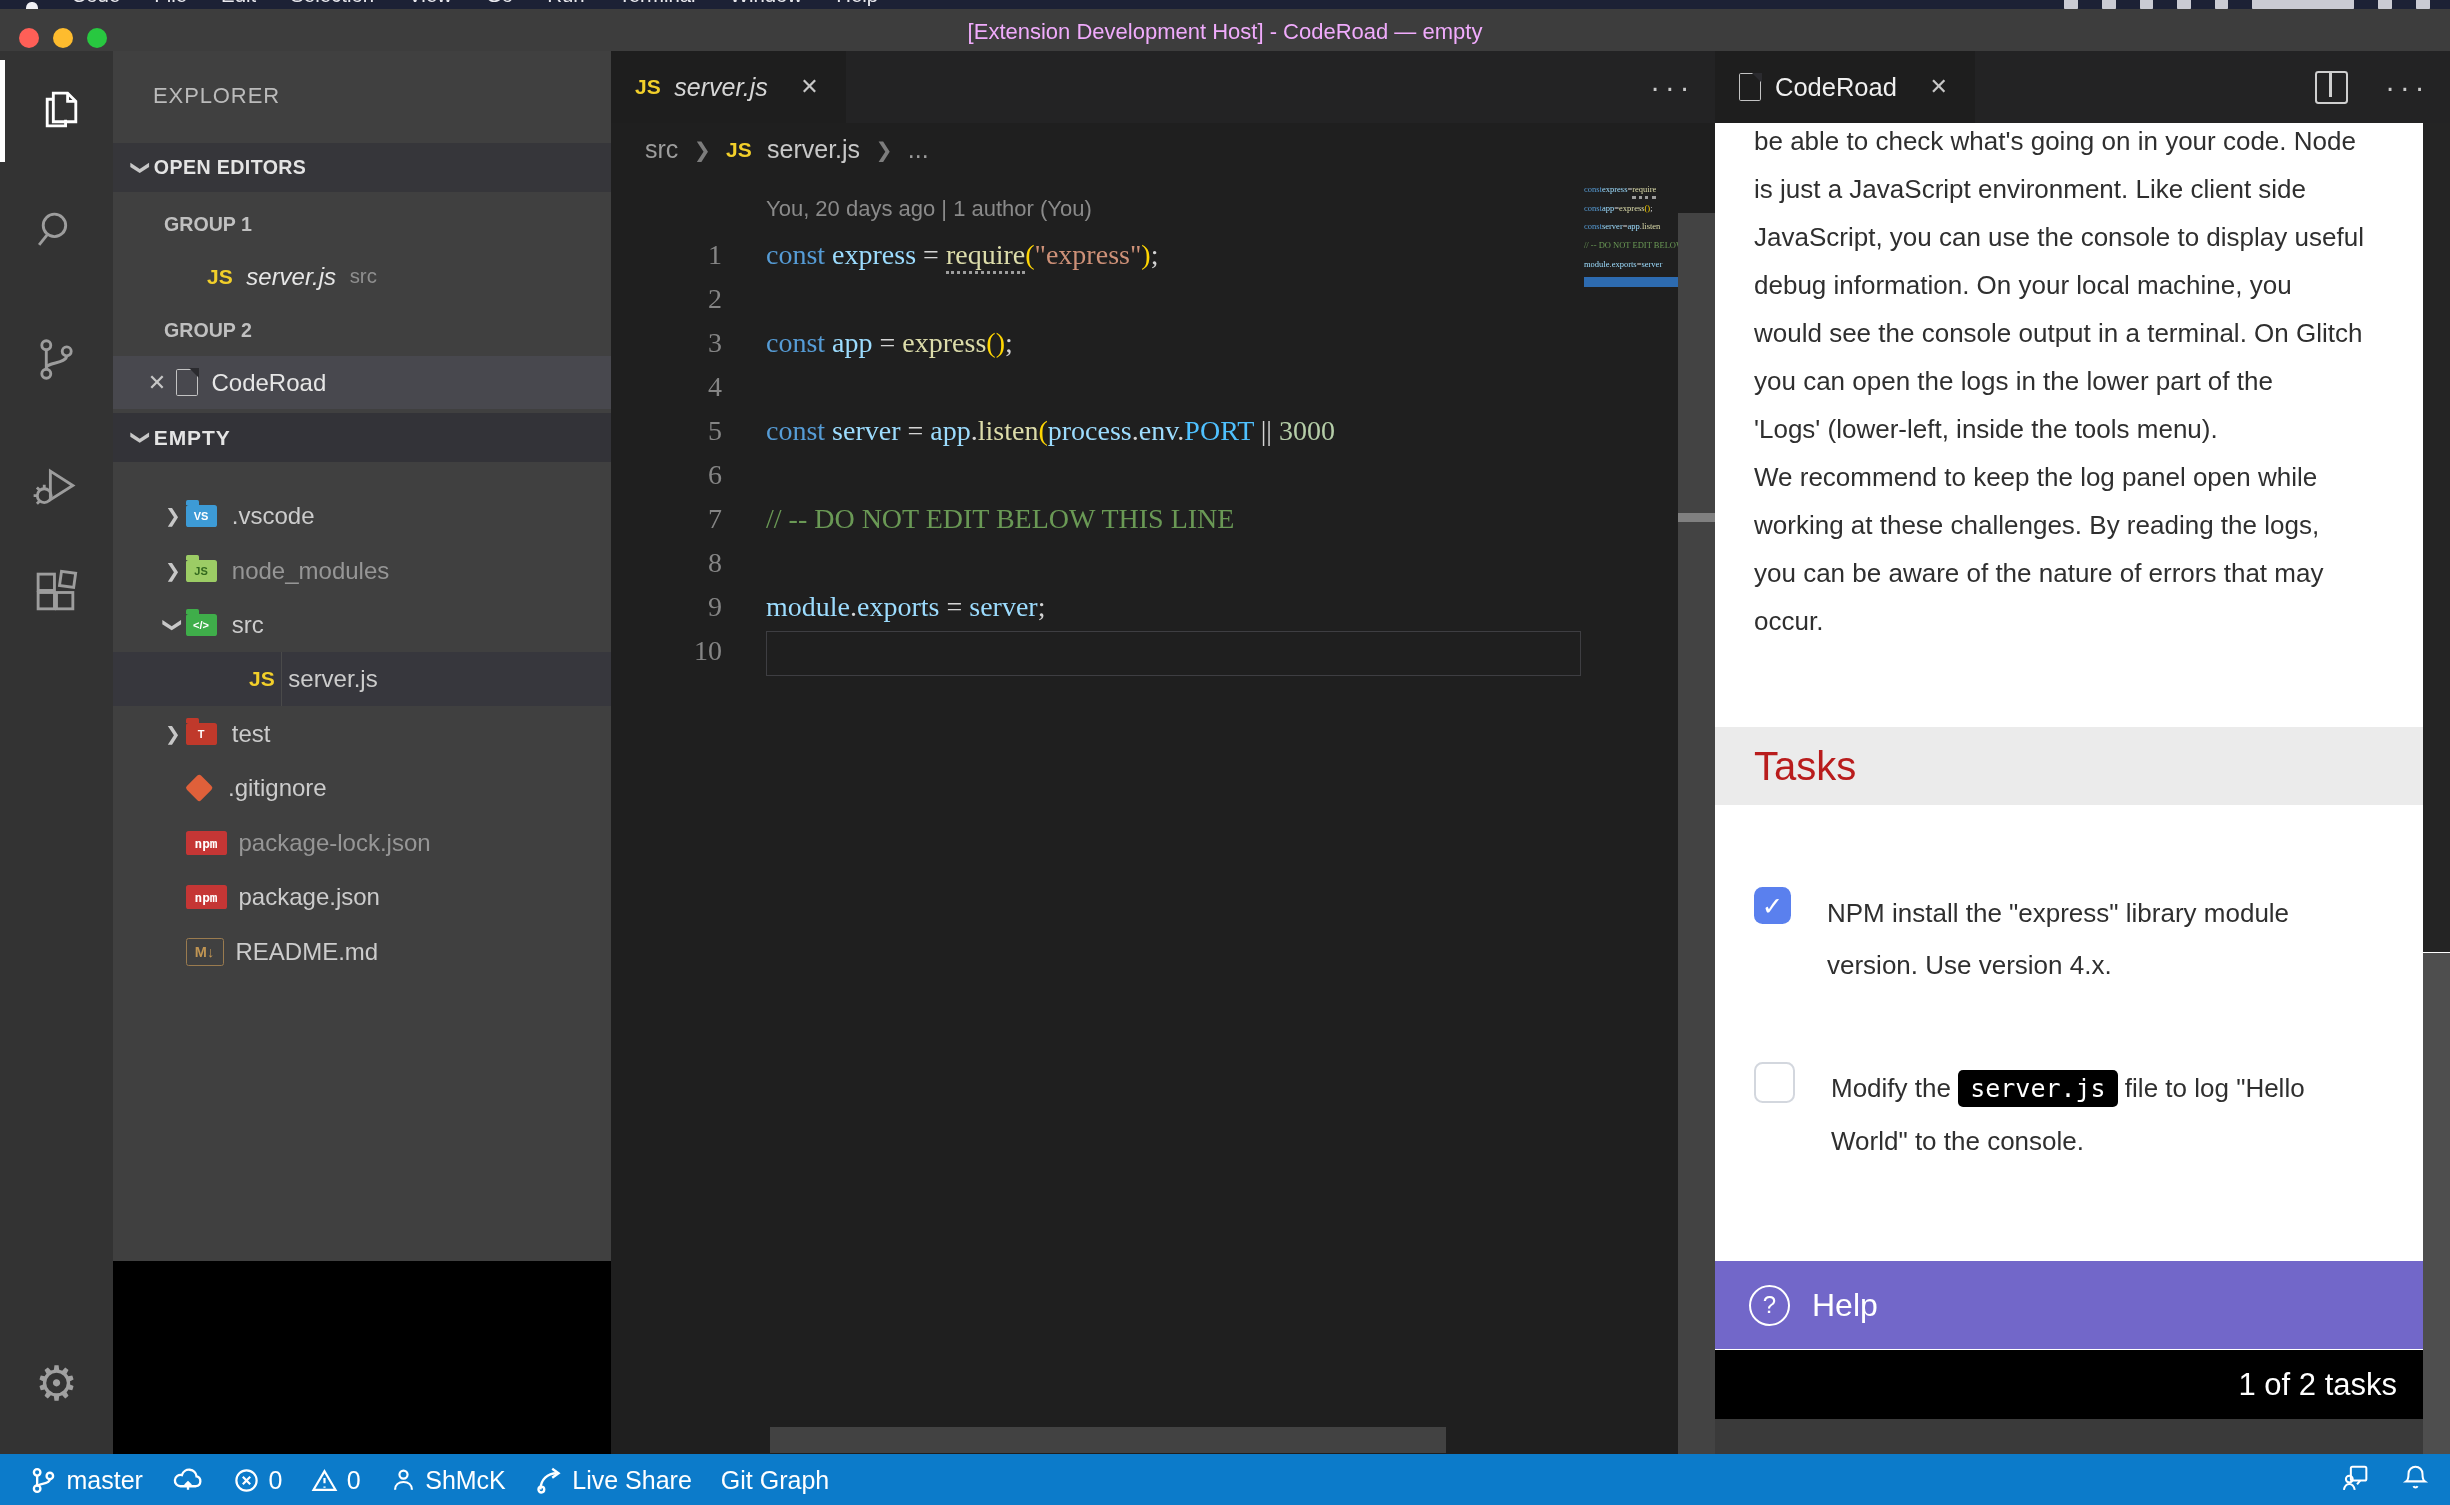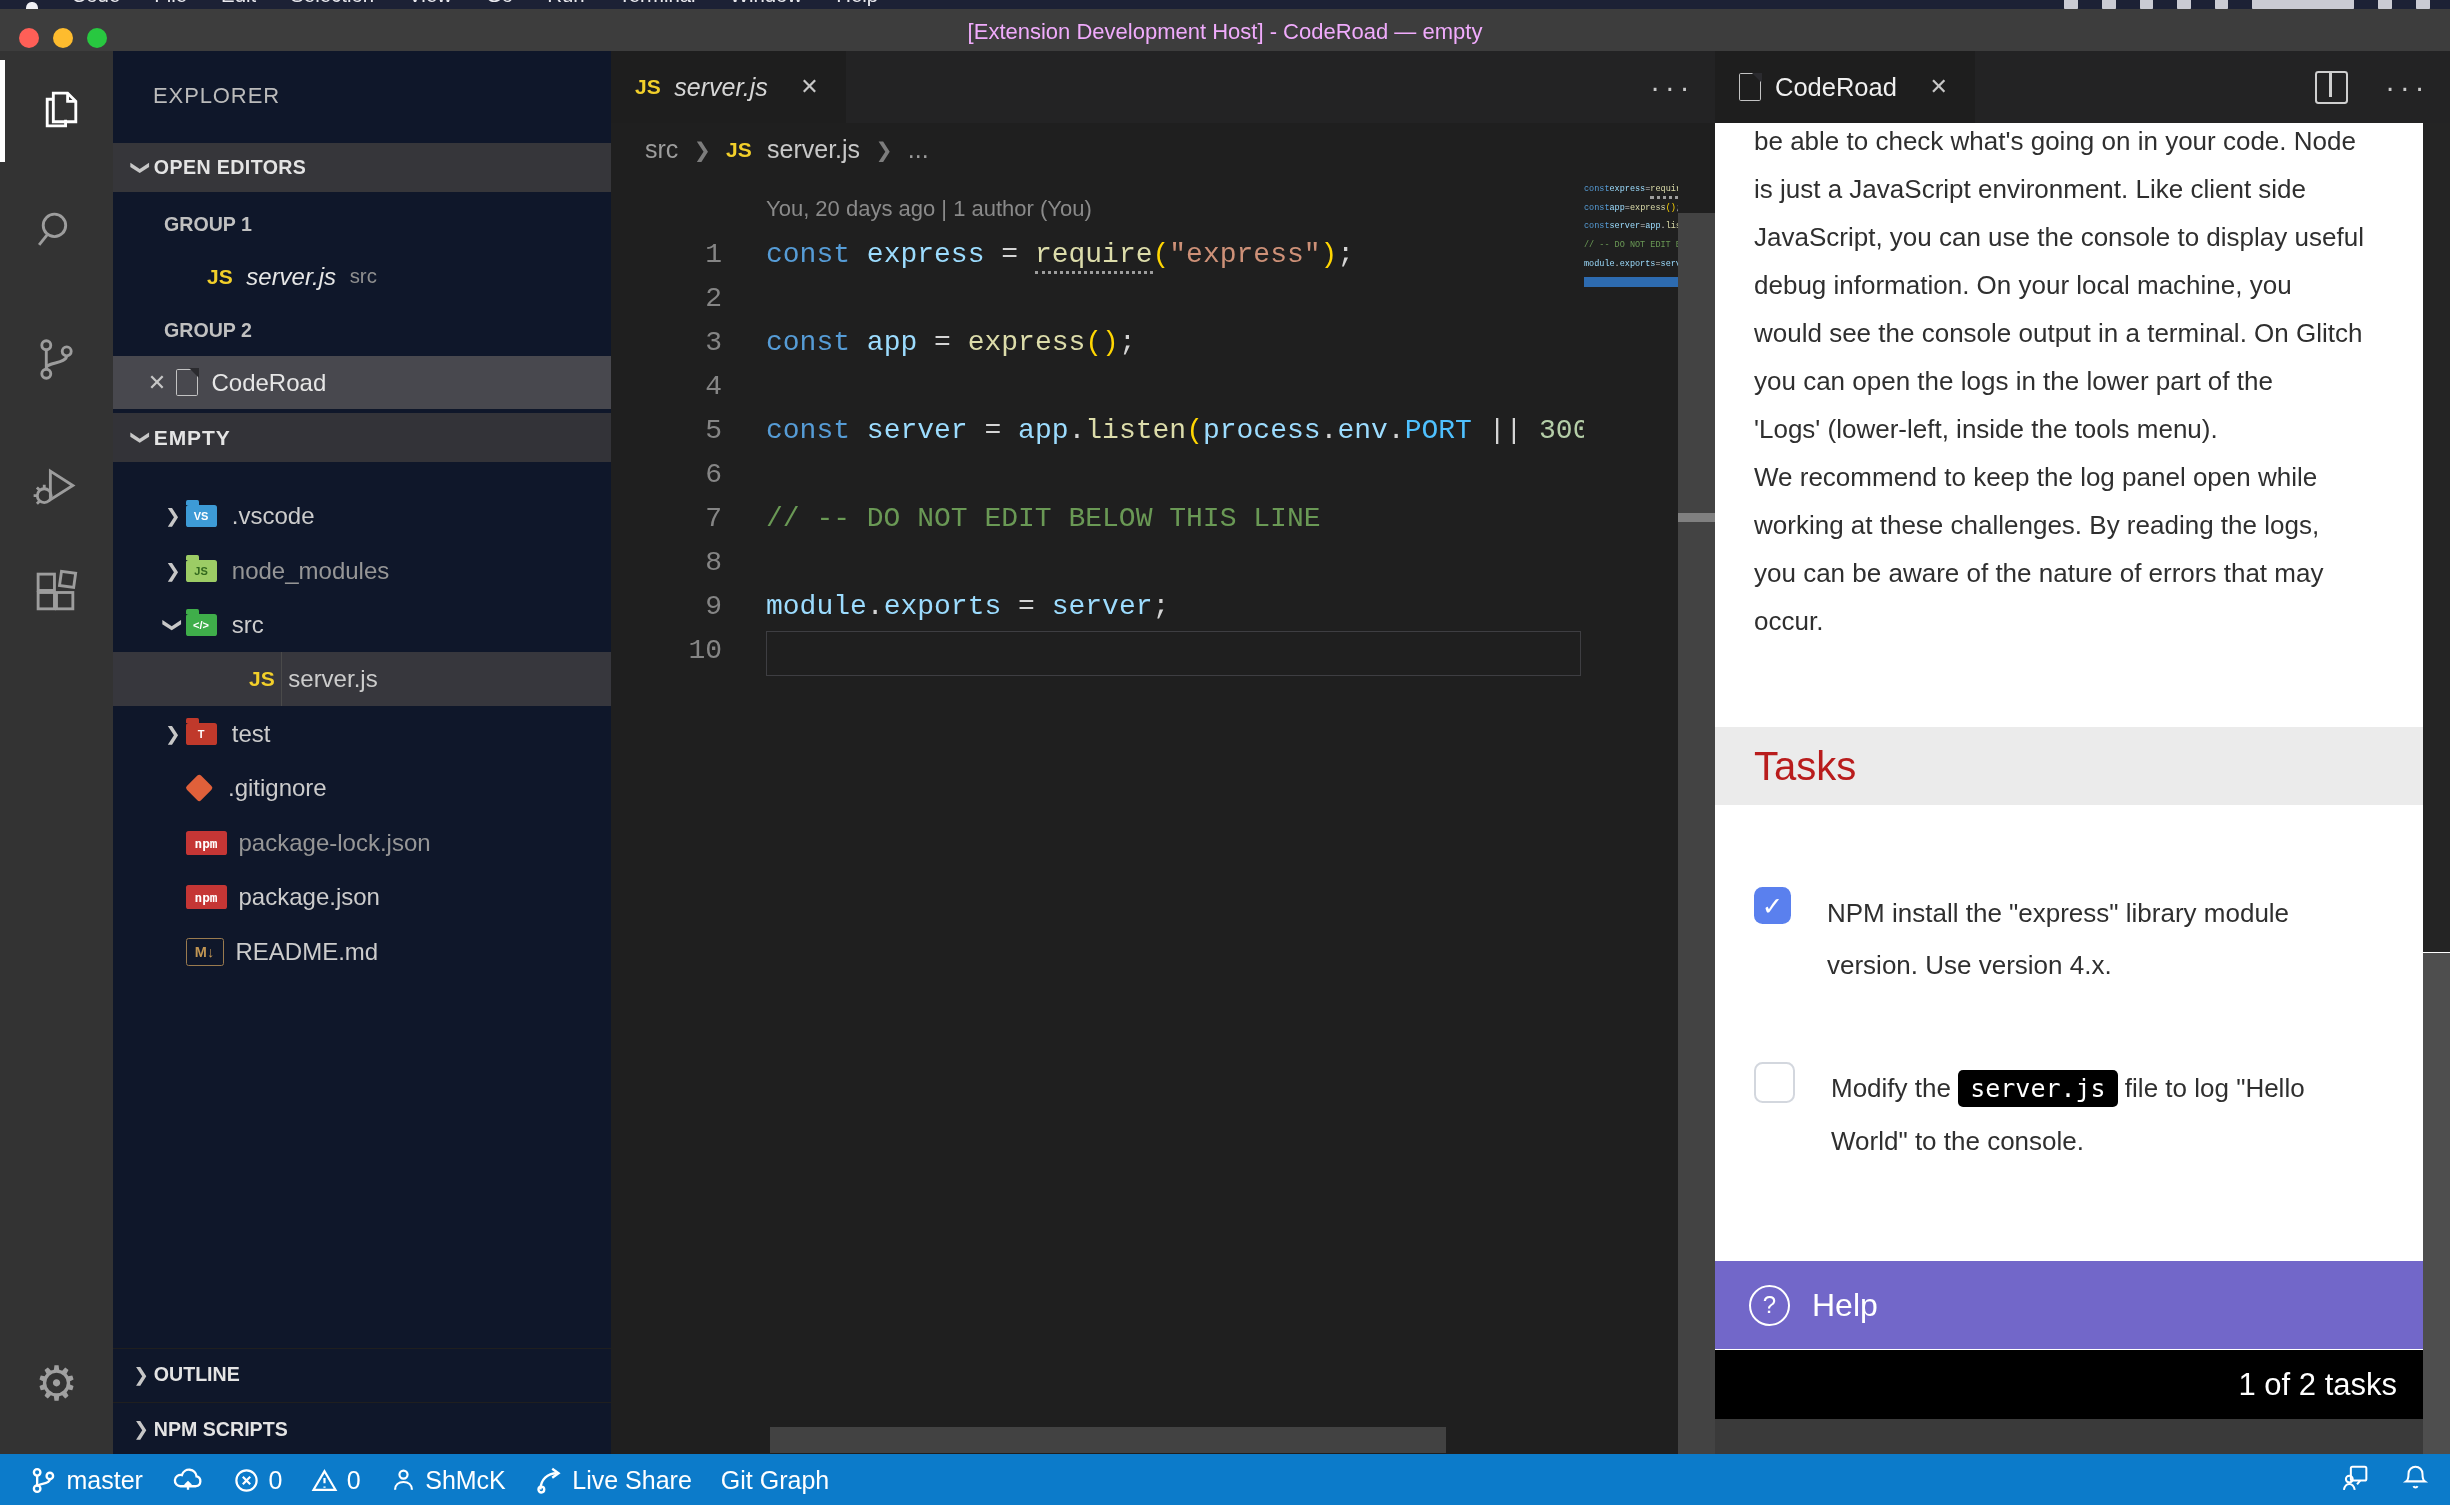--- a/index.html
+++ b/index.html
@@ -19,21 +19,21 @@
   .tl{position:absolute;top:19.6px;width:20.4px;height:20.4px;border-radius:50%;}
   #titlebar .title{position:absolute;left:0;right:0;top:10.2px;text-align:center;color:#f0abfc;font-size:22px;}
   
   #activitybar{left:0;top:51px;width:113px;height:1403px;background:#333333;}
   .ab-item{position:absolute;left:0;width:113px;height:102px;display:flex;align-items:center;justify-content:center;color:#9d9d9d;}
   .ab-item svg{stroke:#9d9d9d;fill:none;stroke-width:1.4;}
   .ab-item.active{border-left:5.1px solid #fff;}
   .ab-item.active svg{stroke:#ffffff;}
   .gear{font-size:48px;color:#a0a0a0;line-height:1;}
   
-  #sidebar{left:113px;top:51px;width:498px;height:1403px;background:#0f172a;overflow:hidden;border-right:0.9px solid #1d1d1d;}
+  #sidebar{left:113px;top:51px;width:498px;height:1210px;background:#404040;overflow:hidden;border-right:0.9px solid #1d1d1d;}
   .sb-h{position:absolute;left:40px;color:#bbbbbb;font-size:22px;letter-spacing:0.9px;}
   .band{position:absolute;left:0;width:498px;display:flex;align-items:center;color:#e4e4e4;font-weight:bold;}
   .chev{display:inline-block;color:#c7c7c7;font-weight:normal;font-size:18.7px;width:25.5px;text-align:center;}
   .chev.down{transform:rotate(90deg);}
   .oe-row,.tree-row{position:absolute;left:0;width:498px;display:flex;align-items:center;color:#cccccc;font-size:24px;}
   .oe-row .detail{color:#8f8f8f;font-size:20.4px;margin-left:13.6px;}
   .jsbadge{color:#f2cf2a;font-weight:bold;font-size:21px;margin-right:13.6px;font-family:"Liberation Sans",sans-serif;}
   .fileicon{width:20.4px;height:25.5px;border:1.7px solid #c3c3c3;border-radius:1.7px;margin-right:13.6px;position:relative;}
   .fileicon:before{content:"";position:absolute;right:-1.7px;top:-1.7px;border:5.1px solid #2b2b2f;border-left-color:transparent;border-bottom-color:transparent;}
   .closex{color:#c7c7c7;font-size:22px;width:37px;text-align:center;}
@@ -53,21 +53,21 @@
   #tabstrip{position:absolute;left:0;top:0;width:1104px;height:72px;background:#232324;}
   .tab{position:absolute;left:0;top:0;height:72px;display:flex;align-items:center;padding:0 24px;background:#1e1e1e;}
   .tab .tlabel{color:#d6d6d6;font-size:25px;font-style:italic;margin-right:29px;}
   .tab .closex{width:25.5px;}
   .editor-actions{position:absolute;top:0;height:72px;right:20.4px;display:flex;align-items:center;color:#c9c9c9;font-size:29px;letter-spacing:5.1px;}
   #breadcrumb{position:absolute;left:34px;top:72px;height:53px;display:flex;align-items:center;color:#9d9d9d;font-size:25px;gap:15.3px;}
   #breadcrumb .sep{color:#7d7d7d;font-size:20.4px;}
   #breadcrumb .file{color:#c8c8c8;}
   #codelens{position:absolute;left:155px;top:145px;color:#8a8a8a;font-size:22px;}
   #code{position:absolute;left:0;top:182px;width:973px;overflow:hidden;}
-  .code-row{display:flex;height:44px;line-height:44px;white-space:nowrap;font-family:Liberation Mono, monospace;font-size:28px;}
+  .code-row{display:flex;height:44px;line-height:44px;white-space:nowrap;font-family:Liberation Serif, serif;font-size:28px;}
   .gutter{width:111px;text-align:right;color:#858585;flex:none;}
   .ctext{margin-left:44px;}
   .kw{color:#569cd6;} .id{color:#9cdcfe;} .fn{color:#dcdcaa;} .str{color:#ce9178;}
   .par{color:#ffd602;} .op{color:#d4d4d4;} .cm{color:#6a9955;} .num{color:#b5cea8;} .kc{color:#4fc1ff;}
   .dotted{border-bottom:3.4px dotted #9d9d9d;padding-bottom:0.9px;}
   #currentline{position:absolute;left:155px;top:580px;width:813px;height:43px;border:1.7px solid #3e3e42;}
   
   #minimap{position:absolute;left:973px;top:129px;width:94px;overflow:hidden;}
   #minimap .code-row{height:18.7px;line-height:18.7px;font-size:8.5px;}
   #minimap .blue{height:10.2px;width:94px;background:#2d6bb0;margin-top:3.4px;}

